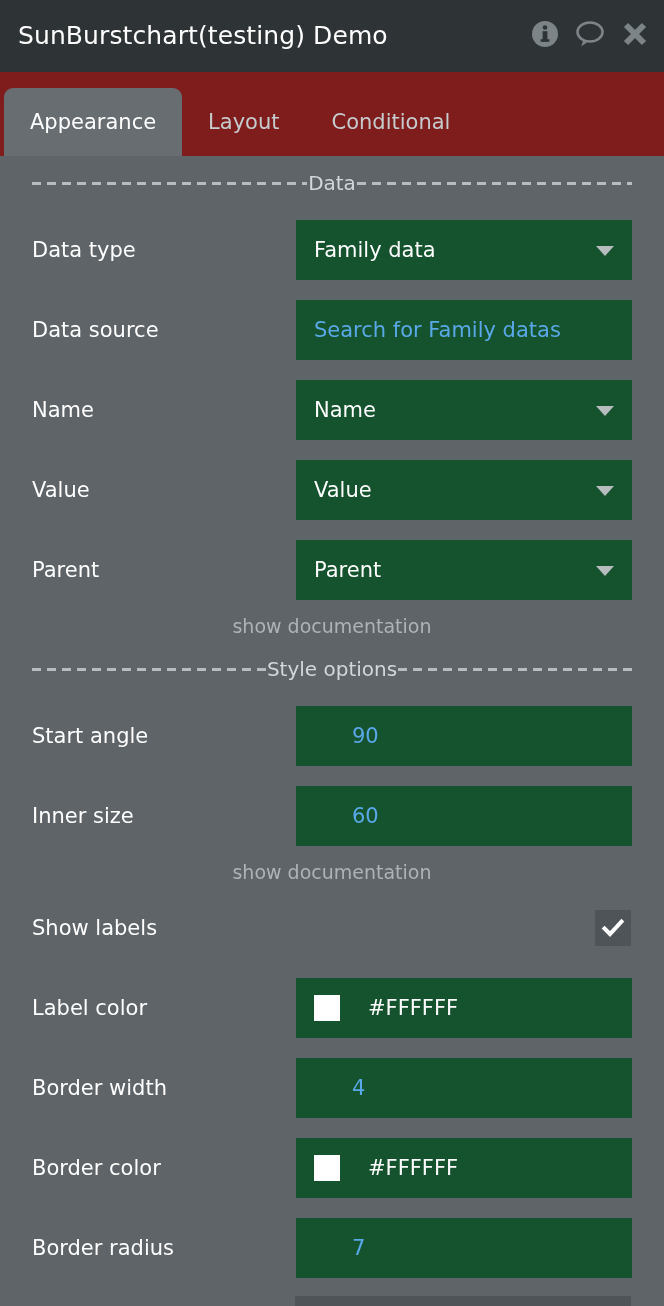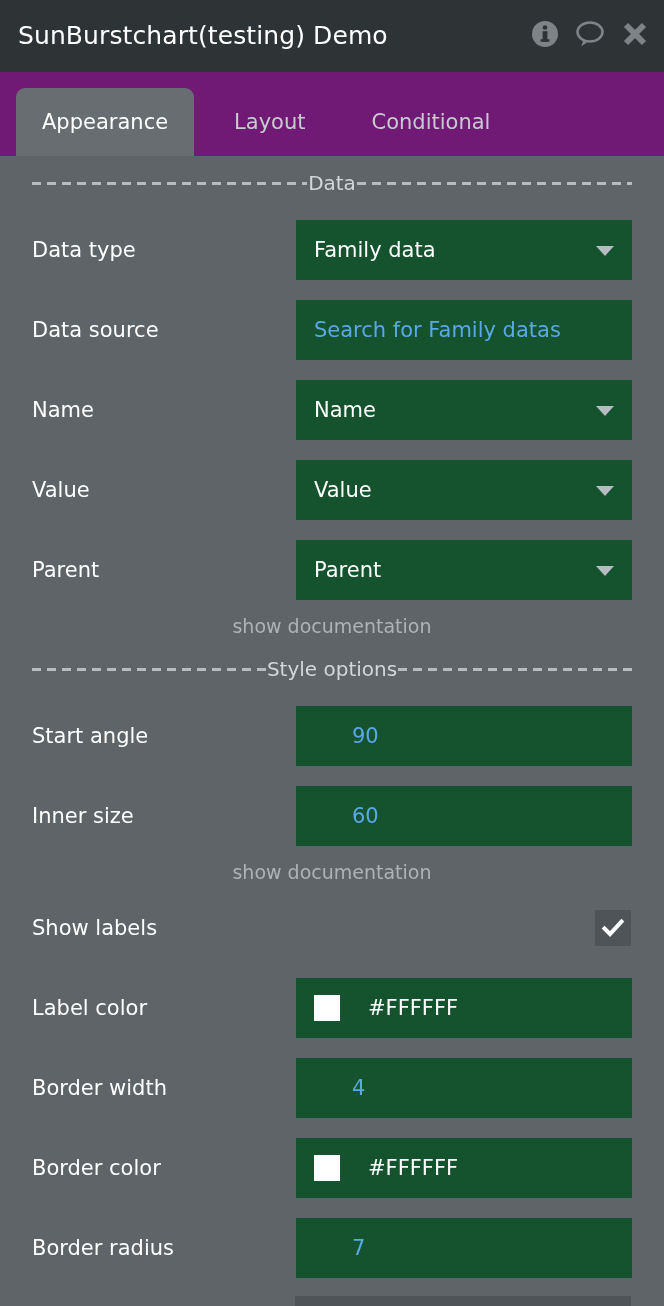--- a/index.html
+++ b/index.html
@@ -41,42 +41,42 @@
     display: flex;
     align-items: center;
     gap: 14px;
     flex: 0 0 auto;
   }
   .ticon { display: block; }
 
   
   .tabbar {
     height: 84px;
-    background: #701a75;
+    background: #7f1d1d;
     display: flex;
     align-items: flex-end;
-    padding-left: 16px;
+    padding-left: 4px;
     position: relative;
   }
   .tab {
     font-size: 21px;
     color: #c6cbcd;
     padding: 0 26px;
     height: 68px;
     line-height: 68px;
     white-space: nowrap;
     text-align: center;
   }
   .tab.active {
     background: #676d70;
     color: #ffffff;
     border-top-left-radius: 9px;
     border-top-right-radius: 9px;
   }
-  .tab.inactive { background: transparent; margin-left: 14px; }
+  .tab.inactive { background: transparent; }
 
   
   .panel {
     position: relative;
     height: 1158px;
     background: #5e6468;
     padding: 0;
     overflow: hidden;
   }
 

